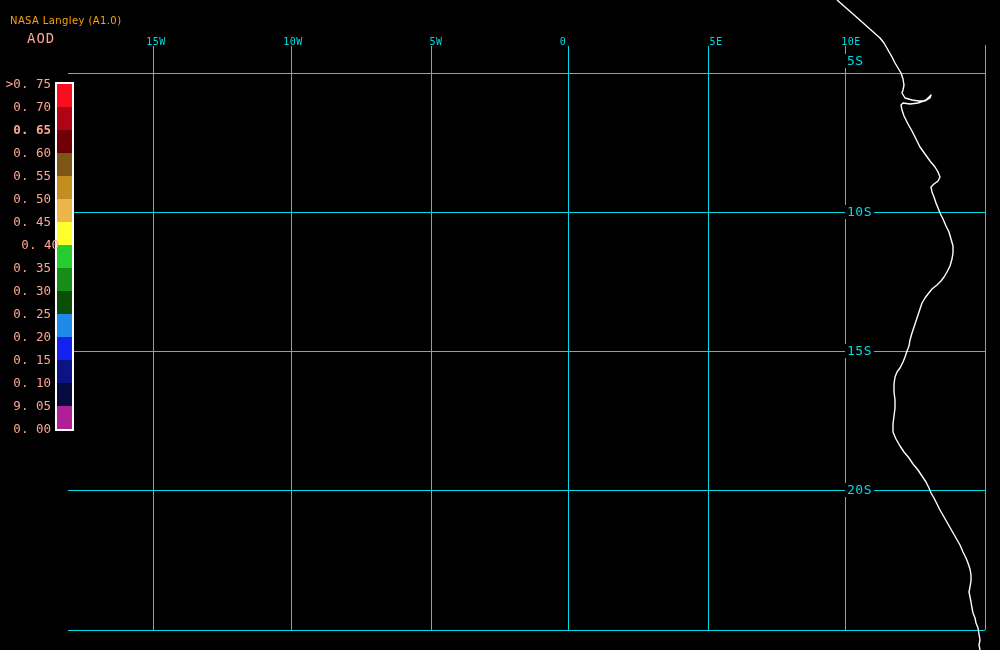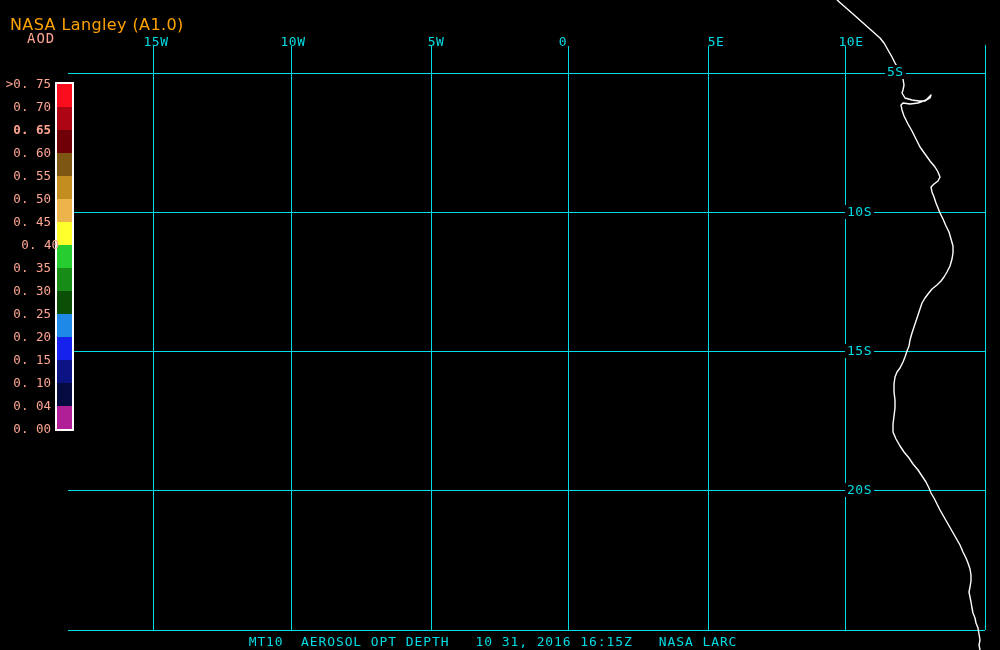--- a/index.html
+++ b/index.html
@@ -1,24 +1,24 @@
 <!DOCTYPE html>
 <html><head>
 <meta charset="utf-8">
 <style>
   html,body{margin:0;padding:0;background:#000;}
   .stage{position:relative;width:1000px;height:650px;background:#000;overflow:hidden;
          font-family:"DejaVu Sans Mono",monospace;}
   .title{position:absolute;left:10px;top:15px;color:#ffa300;
-         font-family:"DejaVu Sans",sans-serif;font-size:16px;letter-spacing:0.4px;}
+         font-family:"DejaVu Sans",sans-serif;font-size:10px;letter-spacing:0.4px;}
   .aod{position:absolute;left:27px;top:30px;color:#ffa592;font-size:14px;letter-spacing:1px;}
   .caption{position:absolute;left:493px;top:634px;transform:translateX(-50%);
            color:#00dce6;font-size:13px;letter-spacing:0.9px;white-space:pre;}
   .lonlab{position:absolute;top:35px;width:48px;text-align:center;color:#00dce6;
-          font-size:13px;letter-spacing:0.5px;height:13px;line-height:13px;}
+          font-size:10px;letter-spacing:0.5px;height:13px;line-height:13px;}
   .latlab{position:absolute;background:#000;color:#00dce6;font-size:13px;letter-spacing:0.5px;
           height:14px;line-height:14px;padding:0 2px;z-index:3;}
   .cblab{position:absolute;left:0;width:51px;text-align:right;color:#ffa592;
          font-size:12.5px;height:14px;line-height:14px;z-index:2;}
   #colorbar{position:absolute;left:55px;top:82px;width:15px;border:2px solid #ffffff;z-index:2;}
   .cbseg{width:15px;height:23px;}
   #map{position:absolute;left:0;top:0;z-index:1;}
 </style>
 </head>
 <body>
@@ -68,32 +68,31 @@
       <div class="cblab" style="top: 169px;">0. 55</div>
       <div class="cblab" style="top: 192px;">0. 50</div>
       <div class="cblab" style="top: 215px;">0. 45</div>
       <div class="cblab" style="top: 238px; padding-left: 8px;">0. 40</div>
       <div class="cblab" style="top: 261px;">0. 35</div>
       <div class="cblab" style="top: 284px;">0. 30</div>
       <div class="cblab" style="top: 307px;">0. 25</div>
       <div class="cblab" style="top: 330px;">0. 20</div>
       <div class="cblab" style="top: 353px;">0. 15</div>
       <div class="cblab" style="top: 376px;">0. 10</div>
-      <div class="cblab" style="top: 399px;">0. 04</div>
+      <div class="cblab" style="top: 399px;">9. 05</div>
       <div class="cblab" style="top: 422px;">0. 00</div>
     </div>
   <div id="lonlabels">
       <div class="lonlab" style="left: 132px;">15W</div>
       <div class="lonlab" style="left: 269px;">10W</div>
       <div class="lonlab" style="left: 412px;">5W</div>
       <div class="lonlab" style="left: 539px;">0</div>
       <div class="lonlab" style="left: 692px;">5E</div>
       <div class="lonlab" style="left: 827px;">10E</div>
     </div>
   <div id="latlabels">
-      <div class="latlab" style="left: 845px; top: 65px; margin-left: 40px;">5S</div>
+      <div class="latlab" style="left: 845px; top: 54px;">5S</div>
       <div class="latlab" style="left: 845px; top: 205px;">10S</div>
       <div class="latlab" style="left: 845px; top: 344px;">15S</div>
       <div class="latlab" style="left: 845px; top: 483px;">20S</div>
     </div>
 
-  <div class="caption">MT10  AEROSOL OPT DEPTH   10 31, 2016 16:15Z   NASA LARC</div>
 </div>
 
 </body></html>

